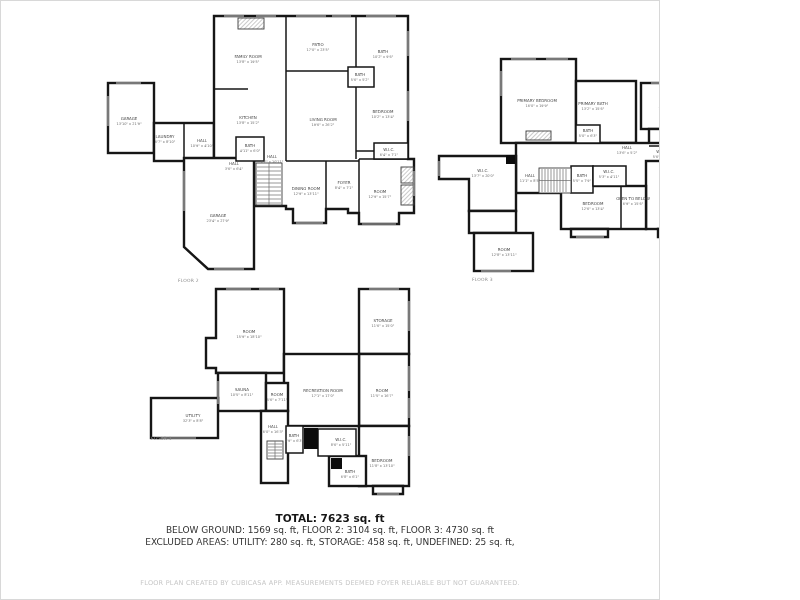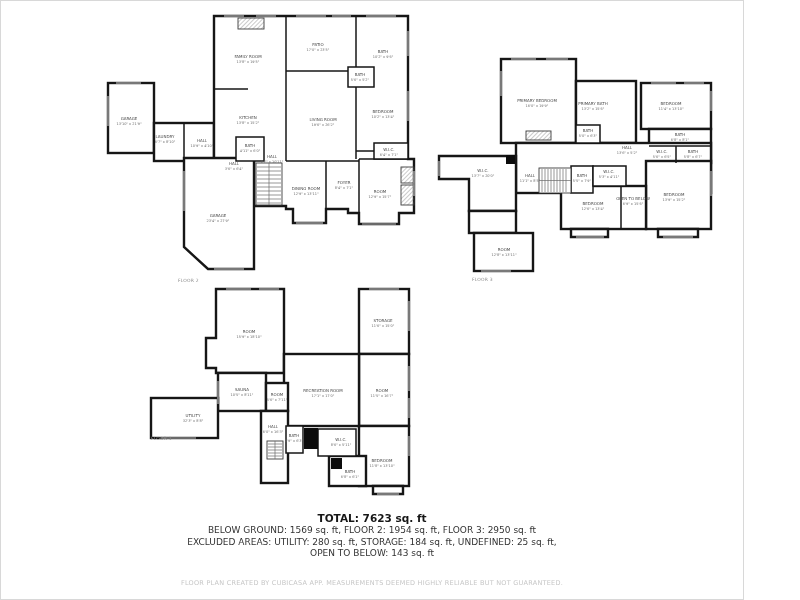--- a/index.html
+++ b/index.html
@@ -1,16 +1,16 @@
 <!DOCTYPE html>
 <html><head>
 <meta charset="utf-8">
 <style>
   html,body{margin:0;padding:0;background:#fff;}
-  .canvas{position:relative;width:744px;height:600px;background:#ffffff;border:1px solid #d8d8d8;box-sizing:border-box;overflow:hidden;font-family:"DejaVu Sans",sans-serif;}
+  .canvas{position:relative;width:660px;height:600px;background:#ffffff;border:1px solid #d8d8d8;box-sizing:border-box;overflow:hidden;font-family:"DejaVu Sans",sans-serif;}
   .floor{position:absolute;}
   .floor svg{position:absolute;left:0;top:0;}
   
   .wall{fill:#ffffff;stroke:#161616;stroke-width:2.4;stroke-linejoin:miter;}
   .irect{fill:#ffffff;stroke:#161616;stroke-width:1.5;}
   .iwall{fill:none;stroke:#161616;stroke-width:1.5;}
   .win{stroke:#bcbcbc;stroke-width:1.2;}
   .stair-box{fill:#ffffff;stroke:#3d3d3d;stroke-width:0.9;}
   .stair-line{stroke:#6b6b6b;stroke-width:0.7;fill:none;}
   .hatch-box{stroke:#3d3d3d;stroke-width:0.9;}
@@ -368,19 +368,18 @@
       </div>
     <div class="room-label" style="left:241px;top:177px">
         <span class="rname">BEDROOM</span>
         <span class="rdims">11'8" x 13'10"</span>
       </div>
     <div class="floor-tag" style="left:10px;top:150px">FLOOR 1</div>
   </div>
 
   <div class="summary">
     <div class="total">TOTAL: 7623 sq. ft</div>
-    <div class="line">BELOW GROUND: 1569 sq. ft, FLOOR 2: 1954 sq. ft, FLOOR 3: 2950 sq. ft</div>
-    <div class="line">EXCLUDED AREAS: UTILITY: 280 sq. ft, STORAGE: 184 sq. ft, UNDEFINED: 25 sq. ft,</div>
-    <div class="line">OPEN TO BELOW: 143 sq. ft</div>
+    <div class="line">BELOW GROUND: 1569 sq. ft, FLOOR 2: 3104 sq. ft, FLOOR 3: 4730 sq. ft</div>
+    <div class="line">EXCLUDED AREAS: UTILITY: 280 sq. ft, STORAGE: 458 sq. ft, UNDEFINED: 25 sq. ft,</div>
   </div>
-  <div class="disclaimer">FLOOR PLAN CREATED BY CUBICASA APP. MEASUREMENTS DEEMED HIGHLY RELIABLE BUT NOT GUARANTEED.</div>
+  <div class="disclaimer">FLOOR PLAN CREATED BY CUBICASA APP. MEASUREMENTS DEEMED FOYER RELIABLE BUT NOT GUARANTEED.</div>
 
 </div>
 
 </body></html>

